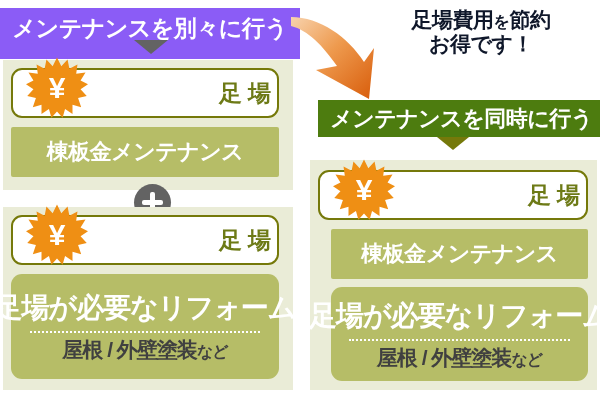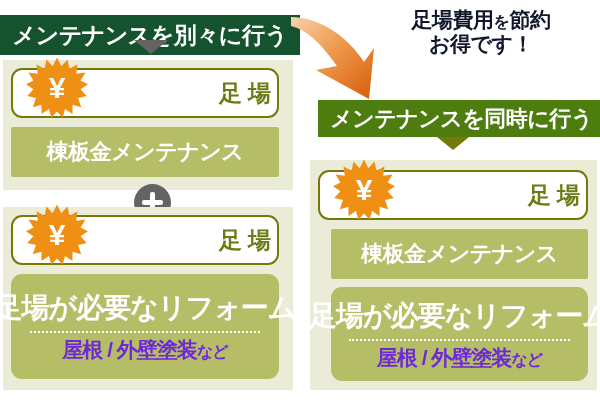--- a/index.html
+++ b/index.html
@@ -6,22 +6,22 @@
   body{
     width:600px;height:400px;position:relative;overflow:hidden;
     font-family:"Liberation Sans","DejaVu Sans",sans-serif;
   }
 
   
   .abs{position:absolute;}
 
   
   .hdr-gray{
-    left:0;top:15px;width:300px;height:40px;
-    background:#14532d;
+    left:0;top:8px;width:300px;height:51px;
+    background:#8b5cf6;
   }
   .hdr-gray .lbl{
     position:absolute;left:0;top:0;width:300px;height:40px;
     display:flex;align-items:center;justify-content:center;
     color:#ffffff;font-size:23px;font-weight:bold;letter-spacing:-0.5px;
     white-space:nowrap;
   }
   .hdr-gray-notch{
     left:134px;top:40px;width:0;height:0;
     border-left:17px solid transparent;border-right:17px solid transparent;
@@ -75,21 +75,21 @@
     display:flex;flex-direction:column;align-items:center;justify-content:center;
   }
   .pill-stack .l1{
     color:#ffffff;font-size:28px;font-weight:bold;letter-spacing:-1px;
     white-space:nowrap;
   }
   .pill-stack .dots{
     width:86%;height:0;border-top:2px dotted #ffffff;margin:4px 0 3px;
   }
   .pill-stack .l2{
-    color:#6d28d9;font-size:21px;font-weight:bold;letter-spacing:-1px;
+    color:#404040;font-size:21px;font-weight:bold;letter-spacing:-1px;
     white-space:nowrap;
   }
   .pill-stack .l2 .sm{font-size:16px;}
 
   
   .burst{width:62px;height:62px;}
   .burst .yen{
     position:absolute;left:0;top:0;width:62px;height:62px;
     display:flex;align-items:center;justify-content:center;
     color:#ffffff;font-size:30px;font-weight:bold;

